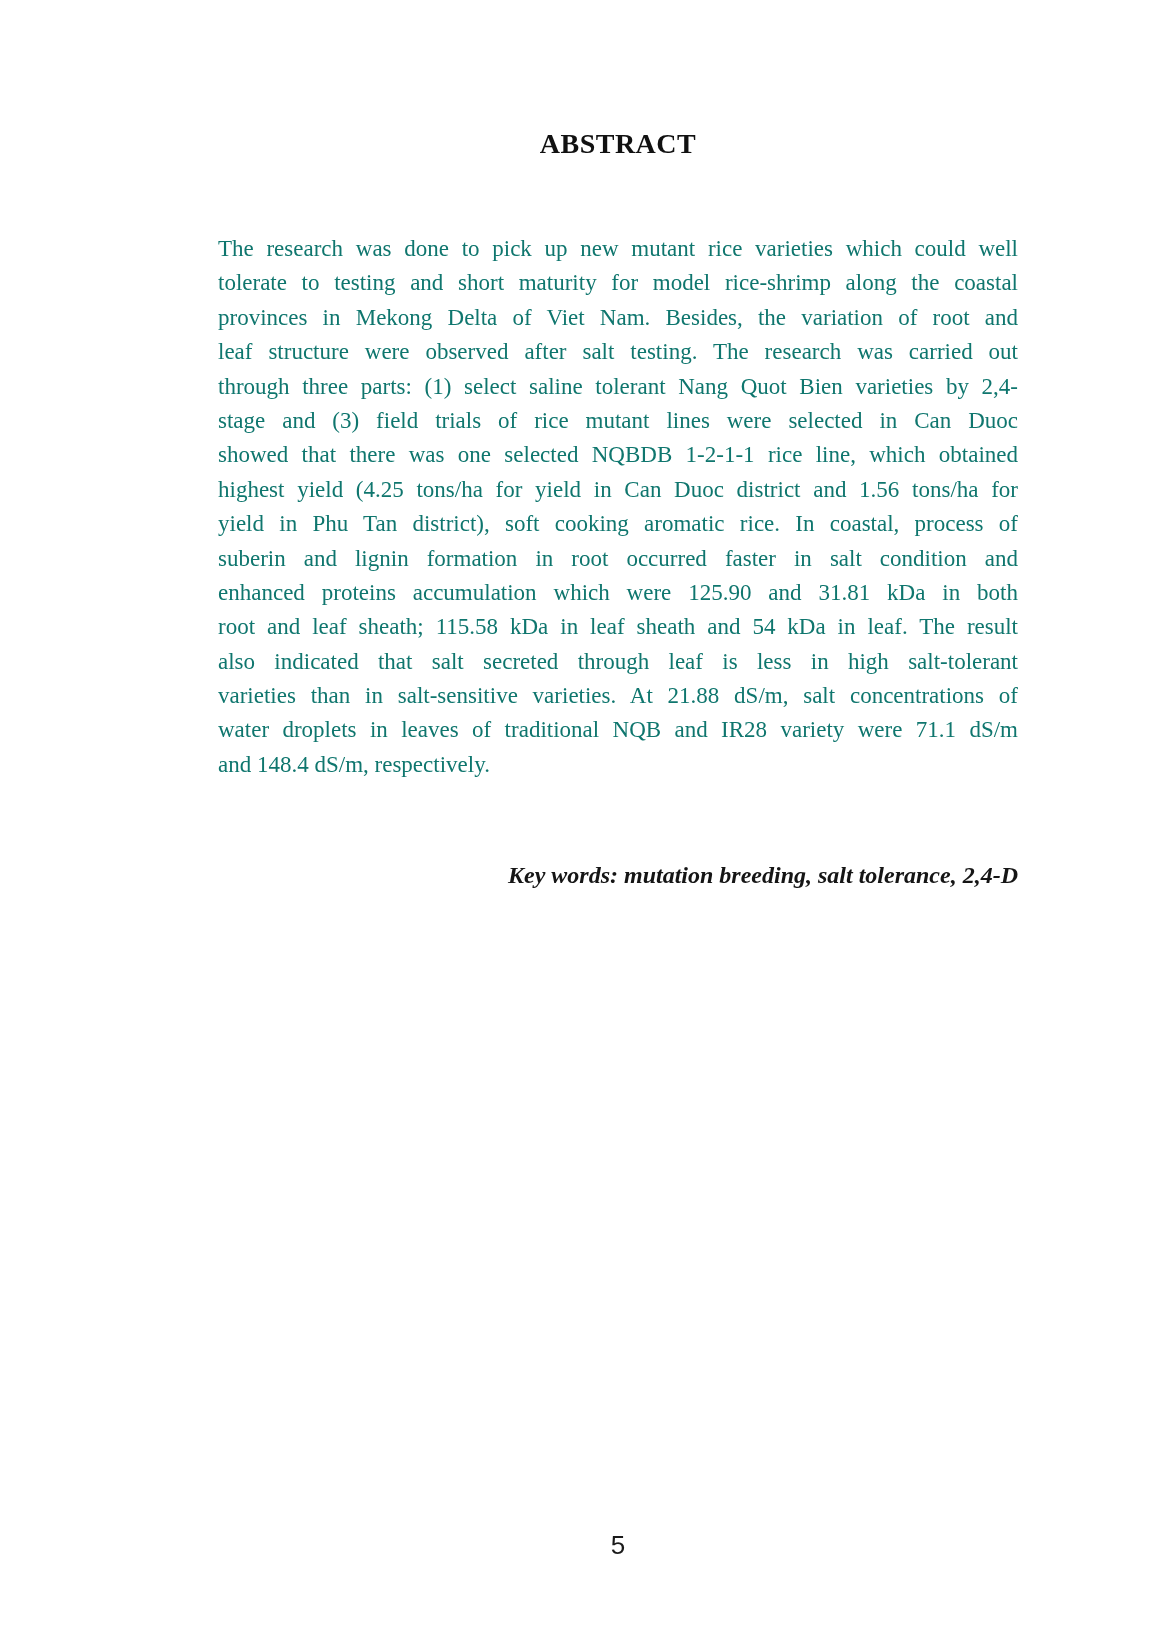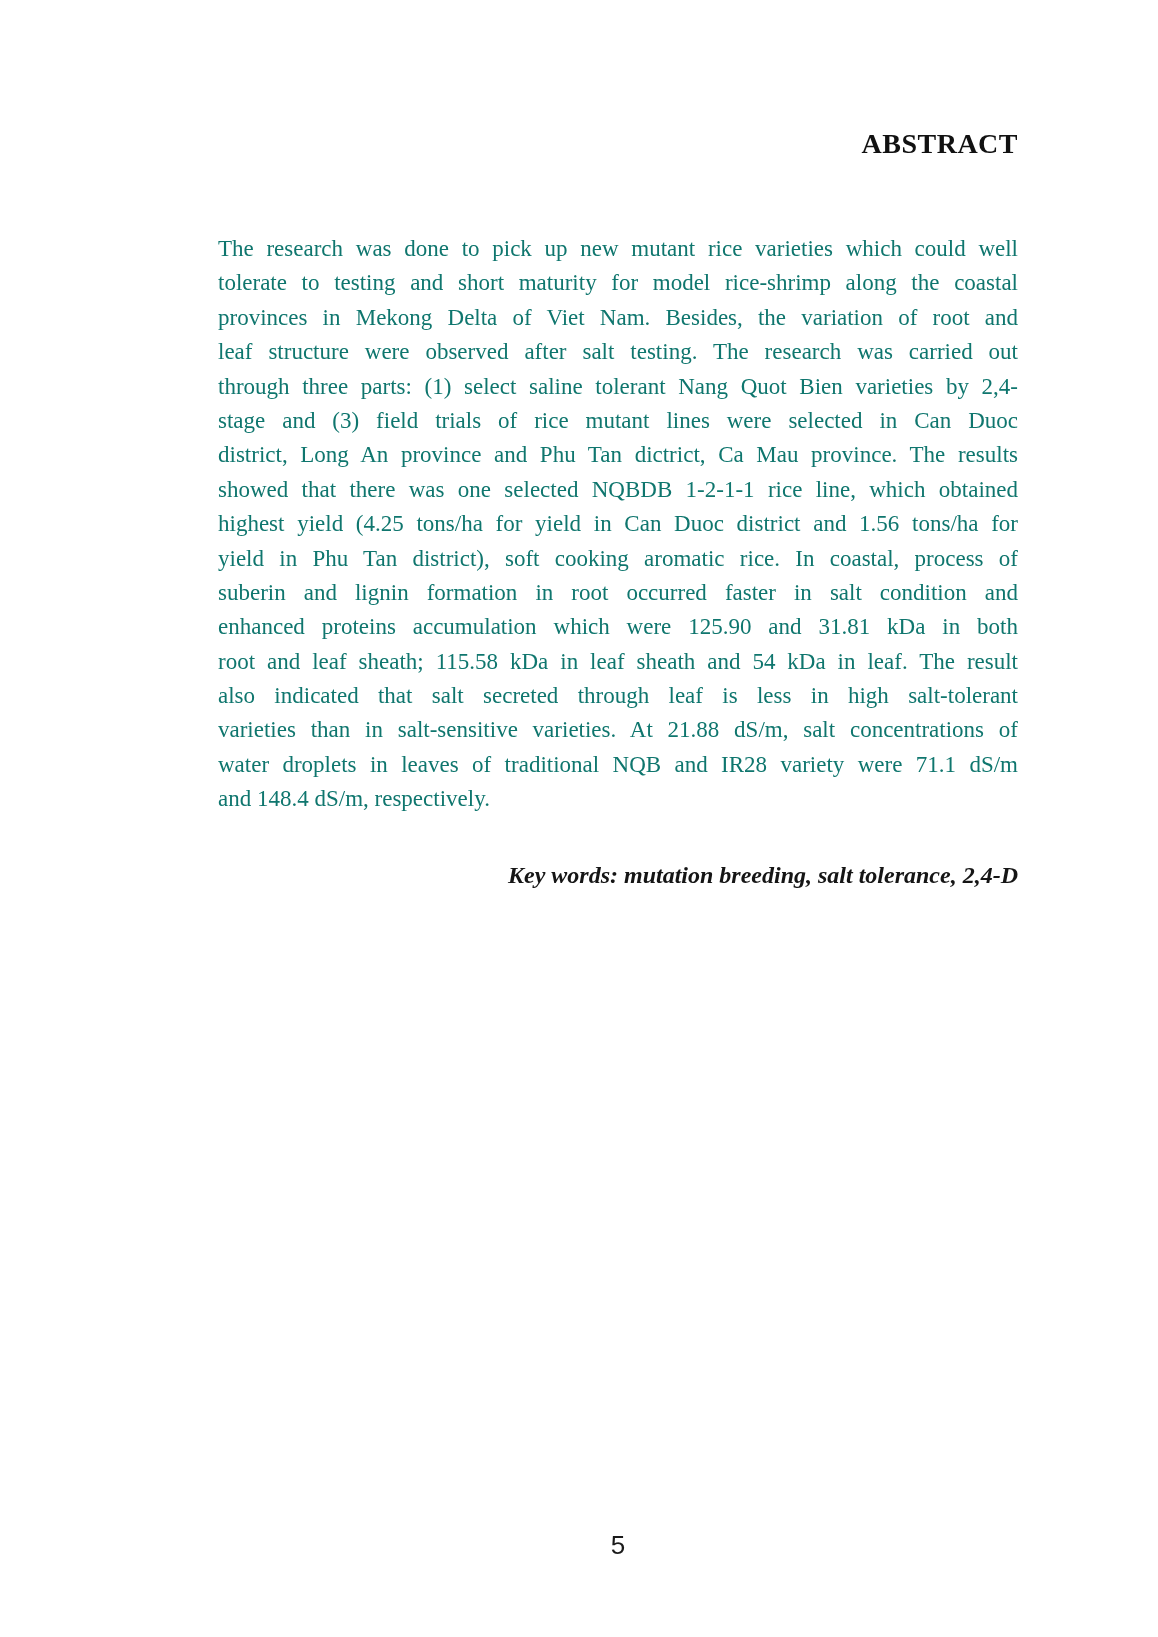--- a/index.html
+++ b/index.html
@@ -15,21 +15,21 @@
     color: #111111;
     font-family: "Liberation Serif", "DejaVu Serif", serif;
     overflow: hidden;
   }
   .abstract-title {
     position: absolute;
     left: 218px;
     top: 126px;
     width: 800px;
     margin: 0;
-    text-align: right;
+    text-align: center;
     font-size: 28px;
     line-height: 36px;
     font-weight: bold;
     letter-spacing: 0.5px;
     color: #111111;
   }
   .abstract-paragraph {
     position: absolute;
     left: 218px;
     top: 232px;
@@ -79,21 +79,20 @@
 
   <h1 class="abstract-title">ABSTRACT</h1>
 
   <div class="abstract-paragraph">
       <div class="line">The research was done to pick up new mutant rice varieties which could well</div>
       <div class="line">tolerate to testing and short maturity for model rice-shrimp along the coastal</div>
       <div class="line">provinces in Mekong Delta of Viet Nam. Besides, the variation of root and</div>
       <div class="line">leaf structure were observed after salt testing. The research was carried out</div>
       <div class="line">through three parts: (1) select saline tolerant Nang Quot Bien varieties by 2,4-</div>
       <div class="line">stage and (3) field trials of rice mutant lines were selected in Can Duoc</div>
-      <div class="line">district, Long An province and Phu Tan dictrict, Ca Mau province. The results</div>
       <div class="line">showed that there was one selected NQBDB 1-2-1-1 rice line, which obtained</div>
       <div class="line">highest yield (4.25 tons/ha for yield in Can Duoc district and 1.56 tons/ha for</div>
       <div class="line">yield in Phu Tan district), soft cooking aromatic rice. In coastal, process of</div>
       <div class="line">suberin and lignin formation in root occurred faster in salt condition and</div>
       <div class="line">enhanced proteins accumulation which were 125.90 and 31.81 kDa in both</div>
       <div class="line">root and leaf sheath; 115.58 kDa in leaf sheath and 54 kDa in leaf. The result</div>
       <div class="line">also indicated that salt secreted through leaf is less in high salt-tolerant</div>
       <div class="line">varieties than in salt-sensitive varieties. At 21.88 dS/m, salt concentrations of</div>
       <div class="line">water droplets in leaves of traditional NQB and IR28 variety were 71.1 dS/m</div>
       <div class="line last">and 148.4 dS/m, respectively.</div>

